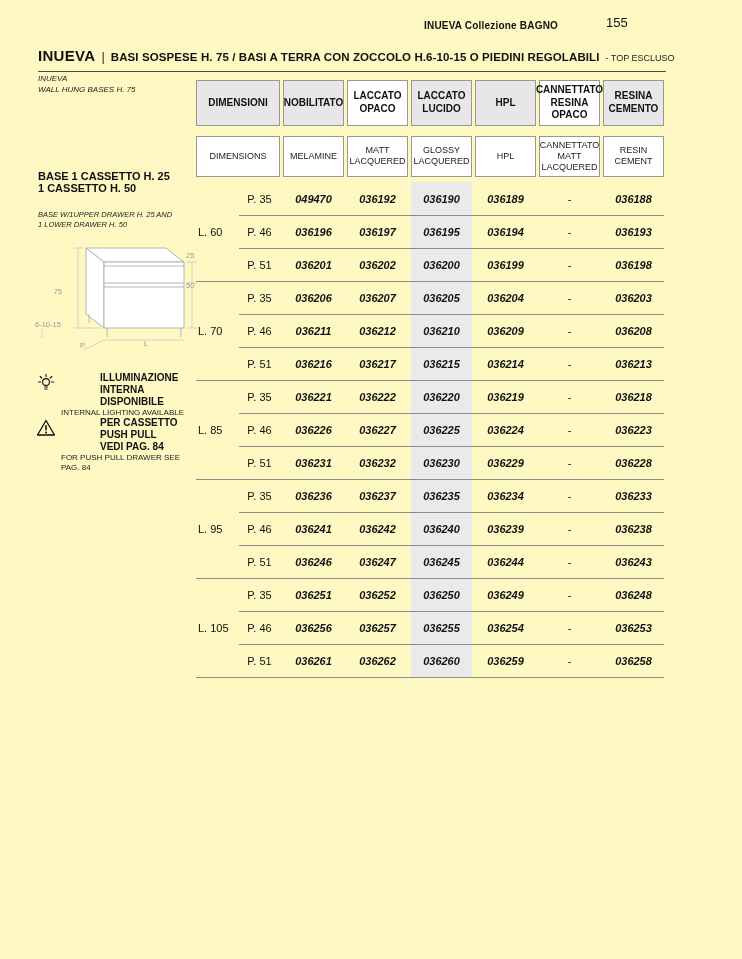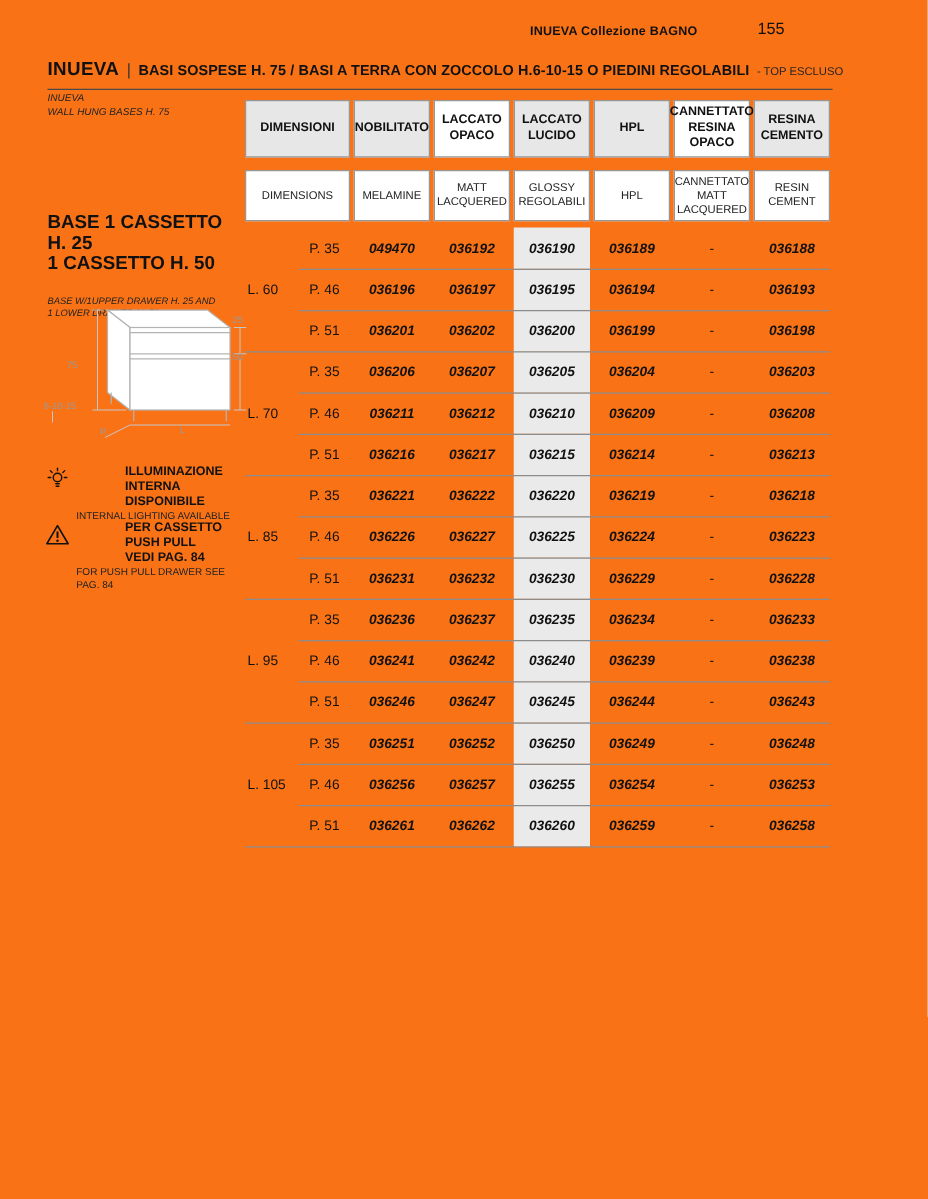--- a/index.html
+++ b/index.html
@@ -2,42 +2,42 @@
 <html style="--header-shade: #e7e7e7; --body-shade: #eaeaea; --line: #8c8c8c;"><head>
 <meta charset="utf-8">
 <style>
   * { margin:0; padding:0; box-sizing:border-box; }
   html,body { background:#fff; }
   body {
     width:742px; height:959px; position:relative;
     font-family:"Liberation Sans", sans-serif; color:#111;
     overflow:hidden;
   }
-  .page { position:absolute; inset:0; background:#f97316; }
+  .page { position:absolute; inset:0; background:#fef9c3; }
 
   
   .running-title { position:absolute; left:424px; top:20px; font-size:10px; font-weight:bold; letter-spacing:.2px; }
   .page-number   { position:absolute; left:606px; top:15px; font-size:13px; font-weight:normal;text-align:center; }
 
   
   .title-bar {
     position:absolute; left:38px; top:47px; width:628px;
     display:flex; align-items:baseline; gap:6px;
     border-bottom:1px solid #4a4a4a; padding-bottom:7px; white-space:nowrap;
   }
   .title-brand { font-size:15px; font-weight:bold; letter-spacing:.3px; }
   .title-sep   { font-size:13px; color:#333; font-weight:normal; }
   .title-main  { font-size:11.5px; font-weight:bold; letter-spacing:.1px; }
   .title-suffix{ font-size:9px; font-weight:normal; color:#222; }
 
   .series-block { position:absolute; left:38px; top:74px; font-size:8px; font-style:italic; color:#222; line-height:1.35; }
 
   
   .product-block { position:absolute; left:38px; top:170px; width:158px; }
-  .prod-title   { font-size:15px; font-weight:bold; line-height:1.1; }
+  .prod-title   { font-size:11px; font-weight:bold; line-height:1.1; }
   .prod-sub     { font-size:7.5px; font-style:italic; line-height:1.35; margin-top:16px; color:#222; }
 
   .cabinet-drawing { position:absolute; left:34px; top:226px; }
   .cabinet-drawing text { font-size:7.5px; fill:#999; font-family:"Liberation Sans",sans-serif; }
 
   .note { position:absolute; left:36px; width:168px; display:flex; gap:5px; align-items:flex-start; }
   .note-icon { flex:0 0 20px; height:20px; margin-top:1px; }
   .nt-bold   { font-size:10px; font-weight:bold; line-height:1.2;padding-left:39px; }
   .nt-italic { font-size:8px; line-height:1.3; color:#222; }
 
@@ -179,21 +179,21 @@
         <div class="hcell hcell-it">LACCATO OPACO</div>
         <div class="hcell hcell-it shaded">LACCATO LUCIDO</div>
         <div class="hcell hcell-it shaded">HPL</div>
         <div class="hcell hcell-it">CANNETTATO RESINA OPACO</div>
         <div class="hcell hcell-it shaded">RESINA CEMENTO</div>
       </div>
     <div class="header-grid" id="header-row-en">
       <div class="hcell hcell-en">DIMENSIONS</div>
     <div class="hcell hcell-en">MELAMINE</div>
         <div class="hcell hcell-en">MATT LACQUERED</div>
-        <div class="hcell hcell-en">GLOSSY REGOLABILI</div>
+        <div class="hcell hcell-en">GLOSSY LACQUERED</div>
         <div class="hcell hcell-en">HPL</div>
         <div class="hcell hcell-en">CANNETTATO MATT LACQUERED</div>
         <div class="hcell hcell-en">RESIN CEMENT</div>
       </div>
     <div class="tbody" id="table-body">
         <div class="trow">
           <div class="lcell"></div>
           <div class="pcell">P. 35</div>
           <div class="ccell">049470</div>
           <div class="ccell">036192</div>

